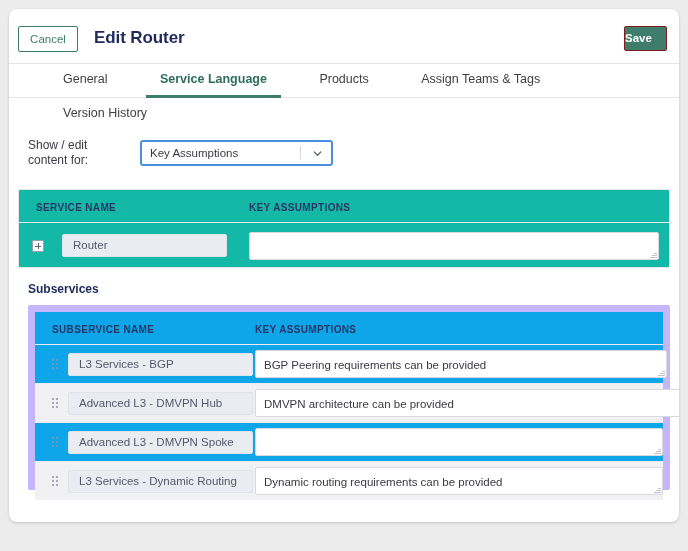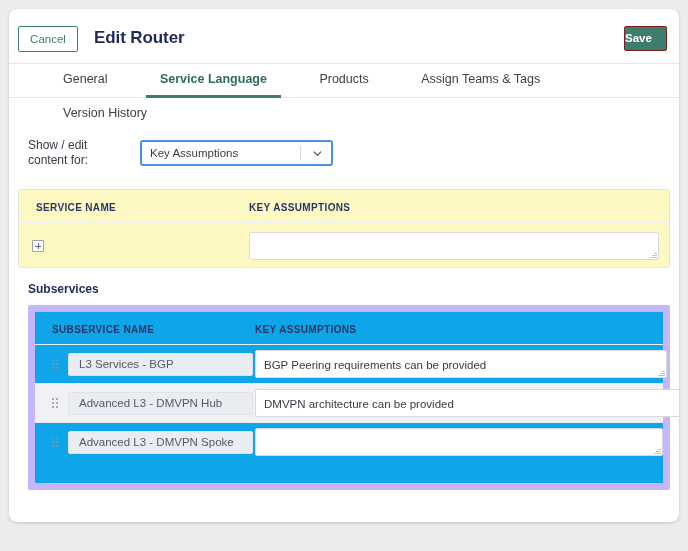--- a/index.html
+++ b/index.html
@@ -130,21 +130,21 @@
     position: absolute;
     right: 8px; top: 6px;
     width: 11px; height: 11px;
   }
 
   
   .service-panel {
     position: absolute;
     left: 9px; top: 180px;
     width: 652px; height: 79px;
-    background: #fef9c3;
+    background: #14b8a6;
     border: 1px solid #e4e4e8;
     border-radius: 2px;
   }
   .col-head {
     position: absolute;
     font-size: 10px;
     font-weight: bold;
     color: #2a3566;
     letter-spacing: 0.35px;
     top: 12px;
@@ -289,20 +289,21 @@
       <path d="M2.5 4.3 L6 8 L9.5 4.3" fill="none" stroke="#5b6475" stroke-width="1.4" stroke-linecap="round" stroke-linejoin="round"></path>
     </svg>
   </div>
 
   <div class="service-panel">
     <div class="col-head" style="left:17px;">SERVICE NAME</div>
     <div class="col-head" style="left:230px;">KEY ASSUMPTIONS</div>
 
     <div class="svc-row">
       <div class="expander"></div>
+      <div class="name-box" style="left:43px; top:11px; width:165px;">Router</div>
       <div class="ta-box" style="left:230px; top:9px; width:410px;">
         <span></span>
         <span class="grip">
             <i></i>
             <i></i>
             <i></i>
           </span>
       </div>
     </div>
   </div>
@@ -366,15 +367,34 @@
       <div class="ta-box" style="left:220px; top:5px; width:408px;">
         <span></span>
         <span class="grip">
             <i></i>
             <i></i>
             <i></i>
           </span>
       </div>
     </div>
 
+    <div class="sub-row alt" style="top:149px;">
+      <div class="drag-handle">
+          <i></i>
+          <i></i>
+          <i></i>
+          <i></i>
+          <i></i>
+          <i></i>
+        </div>
+      <div class="name-box" style="left:33px; top:8px; width:185px;">L3 Services - Dynamic Routing</div>
+      <div class="ta-box" style="left:220px; top:5px; width:408px;">
+        <span>Dynamic routing requirements can be provided</span>
+        <span class="grip">
+            <i></i>
+            <i></i>
+            <i></i>
+          </span>
+      </div>
+    </div>
   </div>
 
 </div>
 
 </body></html>

